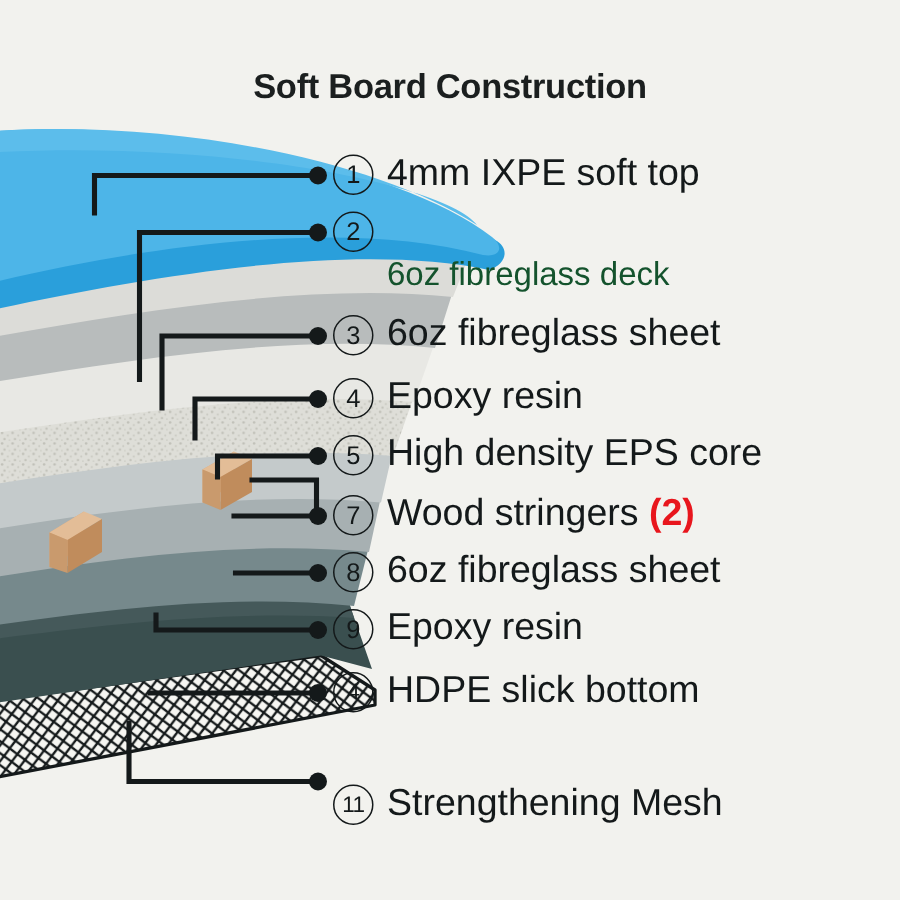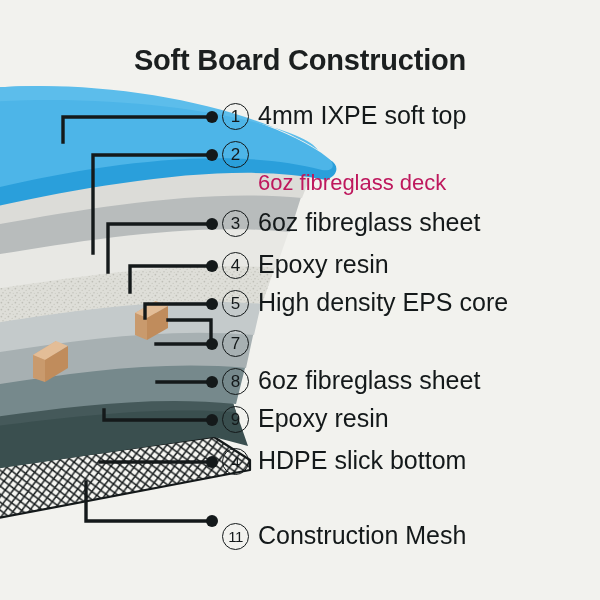--- a/index.html
+++ b/index.html
@@ -19,21 +19,21 @@
     inset: 0;
     width: 600px;
     height: 600px;
   }
   .title {
     position: absolute;
     top: 44px;
     left: 0;
     width: 600px;
     text-align: center;
-    font-size: 29px;
+    font-size: 23px;
     font-weight: bold;
     color: #1b1f1f;
     letter-spacing: -0.2px;
   }
   #diagram {
     position: absolute;
     top: 0;
     left: 0;
   }
   .legend {
@@ -74,21 +74,21 @@
   }
   .legend-text .count {
     color: #e8161d;
     font-weight: bold;
   }
   .cont-text {
     position: absolute;
     left: 36px;
     font-size: 22px;
     line-height: 28px;
-    color: #be185d;
+    color: #14532d;
     white-space: nowrap;
   }
 </style>
 </head>
 <body>
 
 <div id="stage">
 
   <div class="title">Soft Board Construction</div>
 
@@ -237,36 +237,37 @@
       <div class="legend-text"><span>Epoxy resin</span></div>
     </div>
 
     <div class="legend-row" style="top:191px;">
       <div class="num-circle">5</div>
       <div class="legend-text"><span>High density EPS core</span></div>
     </div>
 
     <div class="legend-row" style="top:231px;">
       <div class="num-circle">7</div>
+      <div class="legend-text"><span>Wood stringers</span> <span class="count">(2)</span></div>
     </div>
 
     <div class="legend-row" style="top:269px;">
       <div class="num-circle">8</div>
       <div class="legend-text"><span>6oz fibreglass sheet</span></div>
     </div>
 
     <div class="legend-row" style="top:307px;">
       <div class="num-circle">9</div>
       <div class="legend-text"><span>Epoxy resin</span></div>
     </div>
 
     <div class="legend-row" style="top:349px;">
       <div class="num-circle two-digit">4</div>
       <div class="legend-text"><span>HDPE slick bottom</span></div>
     </div>
 
     <div class="legend-row" style="top:424px;">
       <div class="num-circle two-digit">11</div>
-      <div class="legend-text"><span>Construction Mesh</span></div>
+      <div class="legend-text"><span>Strengthening Mesh</span></div>
     </div>
 
   </div>
 </div>
 
 </body></html>

